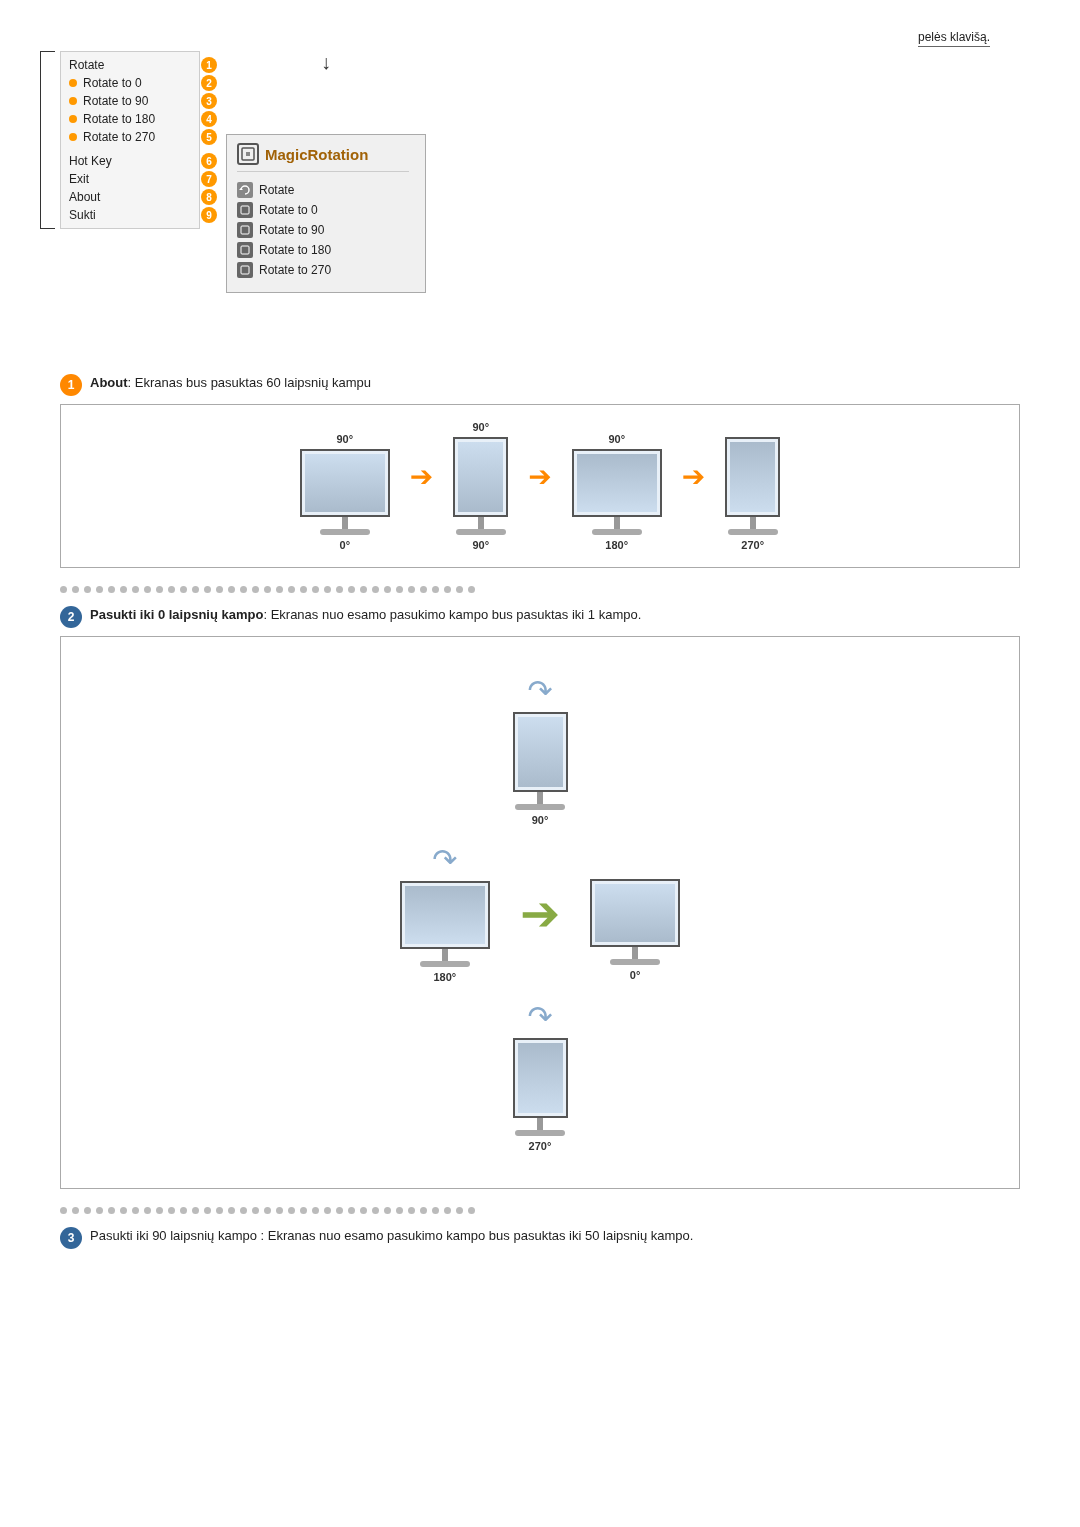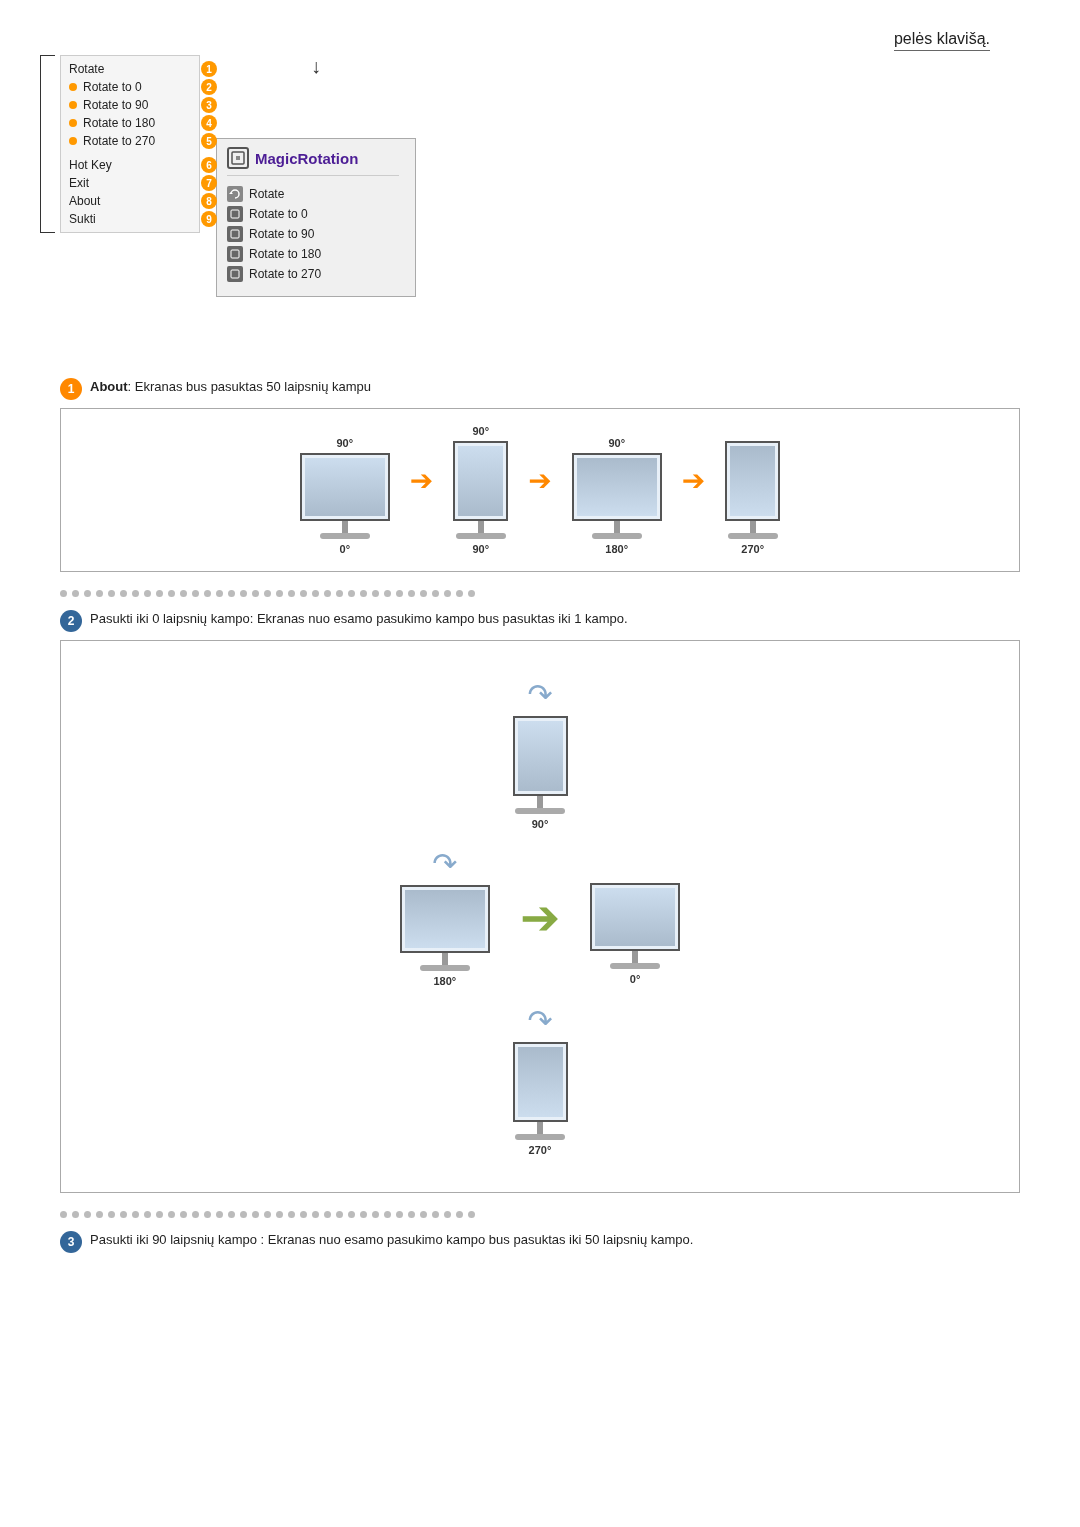--- a/index.html
+++ b/index.html
@@ -60,21 +60,21 @@
       border: 1px solid #aaa;
       background: #f0f0f0;
       padding: 8px 16px 12px 10px;
       min-width: 200px;
       position: relative;
       margin-top: 60px;
     }
     .magic-popup-title {
       font-size: 15px;
       font-weight: bold;
-      color: #4c1d95;
+      color: #a16207;
       display: flex;
       align-items: center;
       gap: 6px;
       margin-bottom: 8px;
       border-bottom: 1px solid #ccc;
       padding-bottom: 6px;
     }
     .magic-icon {
       width: 22px;
       height: 22px;
@@ -210,27 +210,27 @@
       margin-bottom: 20px;
     }
     .top-callout {
       display: flex;
       justify-content: flex-end;
       margin-bottom: 4px;
     }
     .peles-box {
       border-bottom: 1px solid #666;
       padding-bottom: 2px;
-      font-size: 16px;
+      font-size: 12px;
       margin-right: 30px;
       margin-left: 28px;
     }
     .top-menus {
       display: flex;
-      gap: 16px;
+      gap: 26px;
       align-items: flex-start;
     }
     .left-menu-wrap {
       position: relative;
     }
     .bracket-left {
       position: absolute;
       left: -20px;
       top: 0;
       bottom: 0;
@@ -387,21 +387,21 @@
       </div>
     </div>
   </div>
 </div>
 
 <div style="height: 60px;"></div>
 
 <div class="section-header">
   <div class="circle-num orange">1</div>
   <div class="section-text">
-    <span style="font-weight:bold;">About</span><span>:  Ekranas bus pasuktas 50 laipsnių kampu</span>
+    <span style="font-weight:bold;">About</span><span>:  Ekranas bus pasuktas 60 laipsnių kampu</span>
   </div>
 </div>
 
 <div class="diagram-box">
   <div class="monitor-row">
 
     <div class="monitor-item">
       <div class="degree-top">90°</div>
       <div class="monitor-screen landscape">
         <div class="landscape-screen-content"></div>
@@ -480,21 +480,21 @@
     <div class="dot"></div>
     <div class="dot"></div>
     <div class="dot"></div>
     <div class="dot"></div>
     <div class="dot"></div>
 </div>
 
 <div class="section-header">
   <div class="circle-num blue">2</div>
   <div class="section-text">
-    <span style="font-weight:normal;">Pasukti iki 0 laipsnių kampo</span><span>: Ekranas nuo esamo pasukimo kampo bus pasuktas iki 1 kampo.</span>
+    <span style="font-weight:bold;">Pasukti iki 0 laipsnių kampo</span><span>: Ekranas nuo esamo pasukimo kampo bus pasuktas iki 1 kampo.</span>
   </div>
 </div>
 
 <div class="diagram-box" style="min-height:420px;">
   <div style="display:flex; justify-content:center; align-items:center; padding: 20px;">
 
     <div style="display:flex; flex-direction:column; align-items:center; gap:16px;">
 
       <div style="display:flex; flex-direction:column; align-items:center;">
         <div style="font-size:30px; color:#88aacc; margin-bottom:4px;">↷</div>

